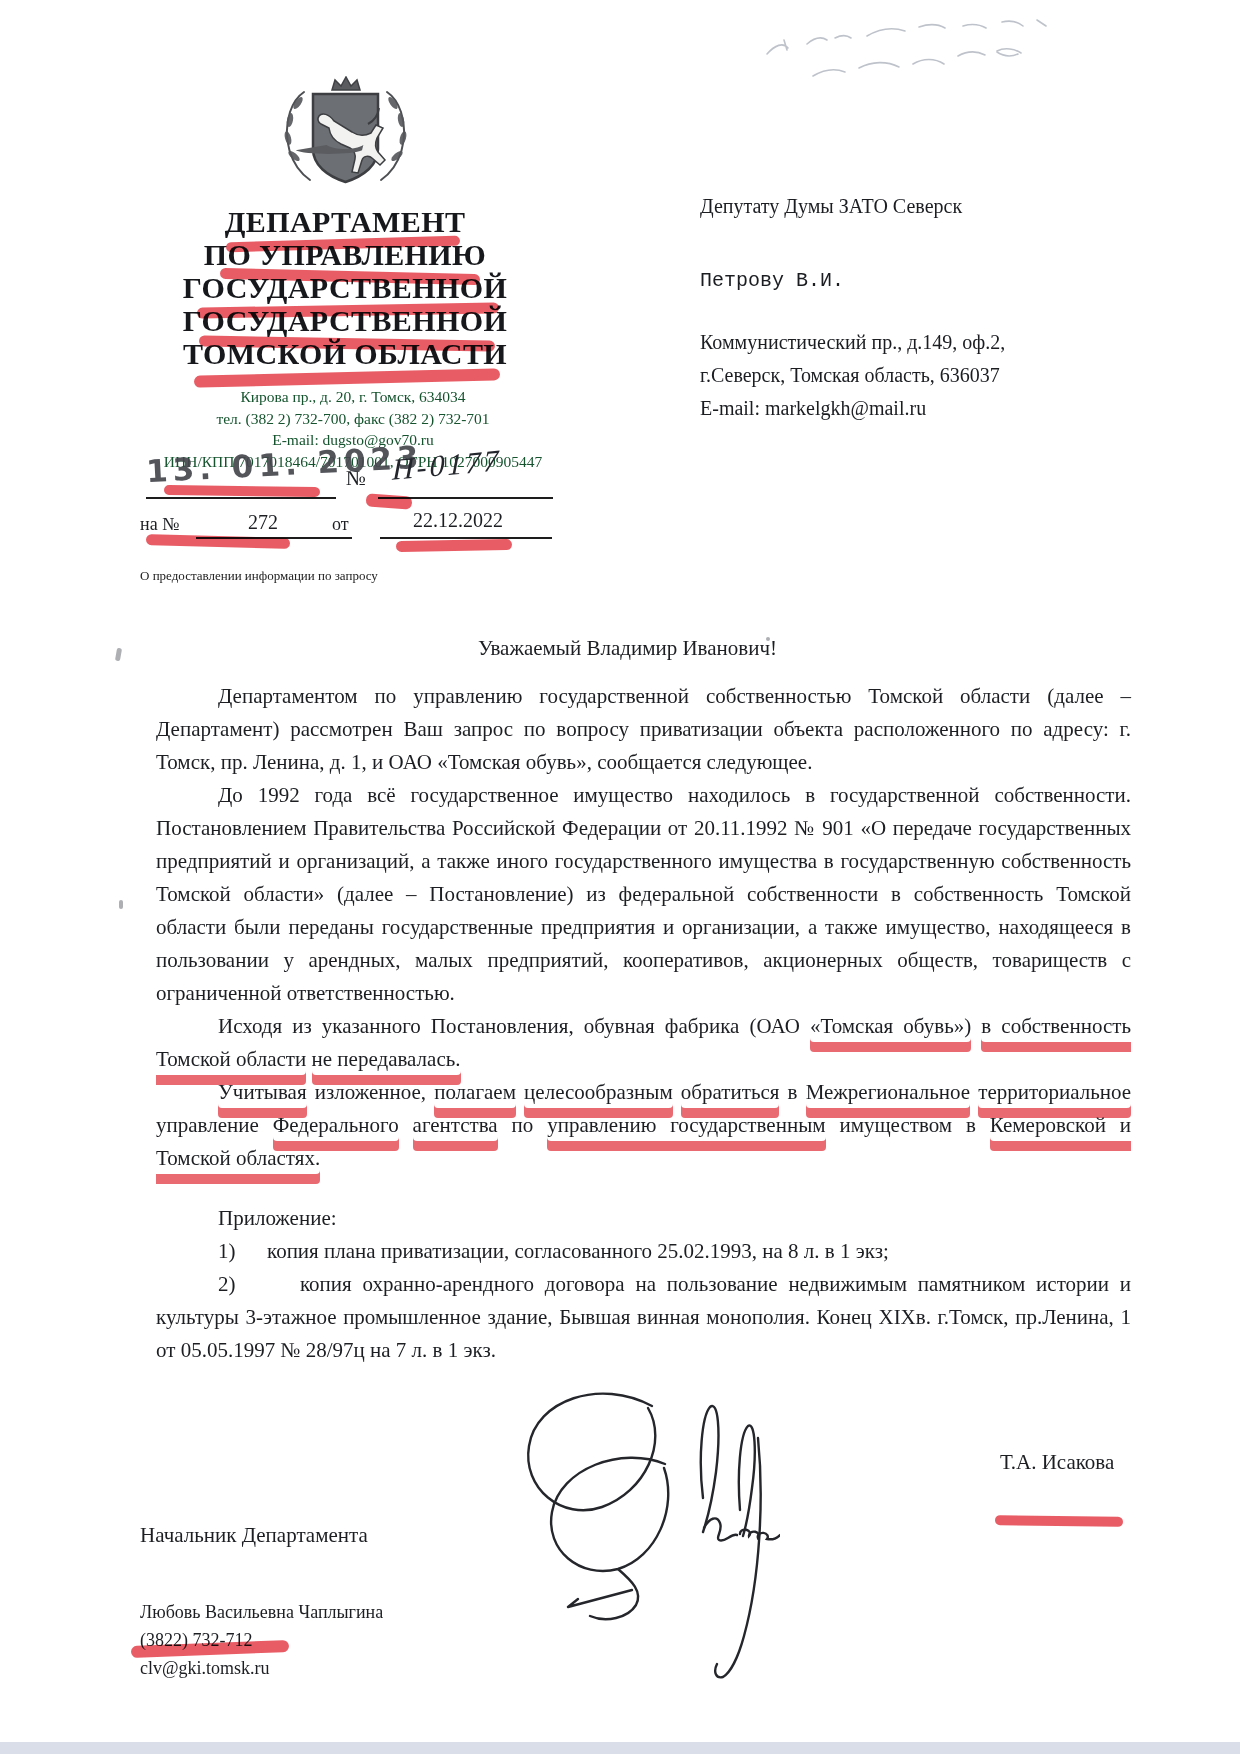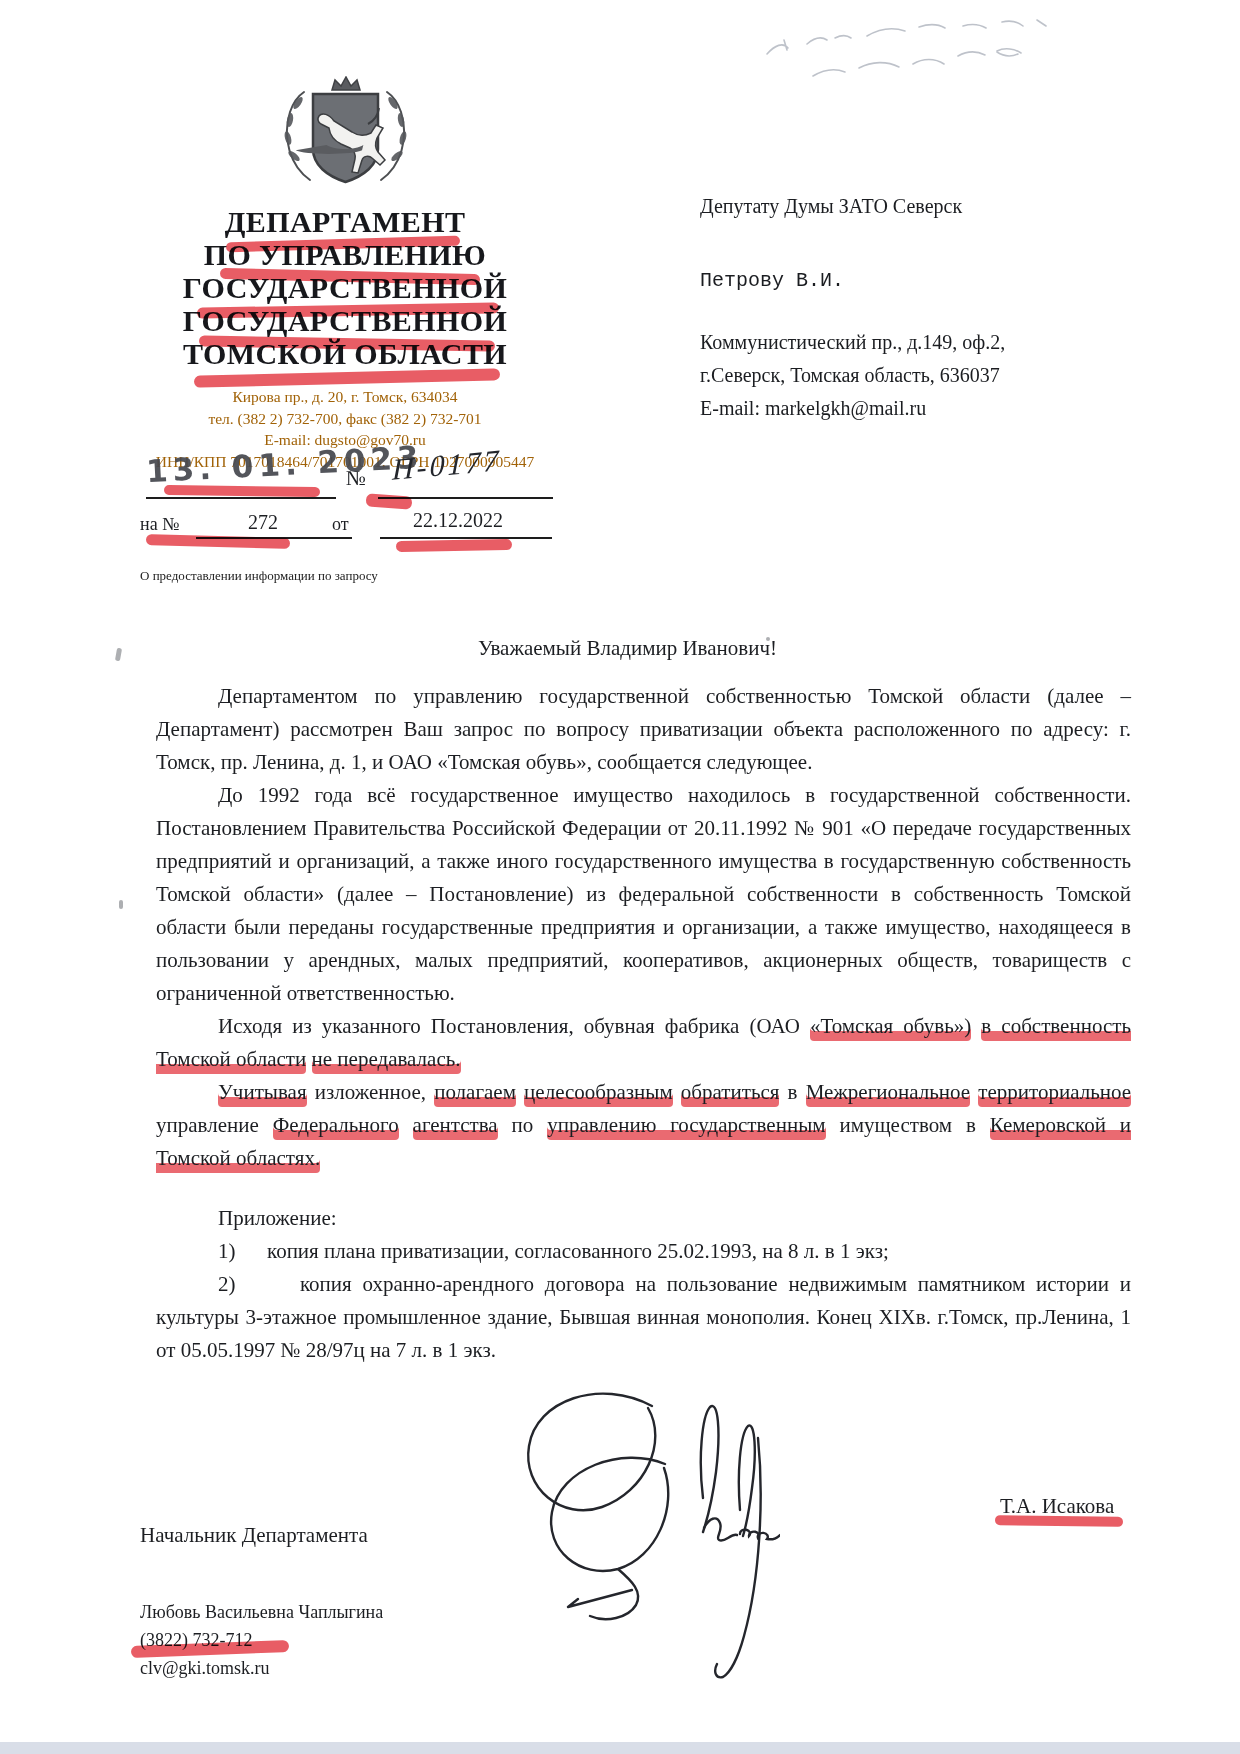--- a/index.html
+++ b/index.html
@@ -2,43 +2,43 @@
 <html><head>
 <meta charset="utf-8">
 <style>
   html,body{margin:0;padding:0;background:#888;}
   .page{position:relative;width:1240px;height:1754px;margin:0 auto;background:#ffffff;
         font-family:"Liberation Serif", serif;color:#1c1e22;overflow:hidden;}
   .abs{position:absolute;}
   
   .org-name{left:135px;top:205px;width:420px;text-align:center;font-weight:bold;
             font-size:30px;line-height:33px;letter-spacing:.4px;color:#17181c;}
-  .org-addr{left:135px;top:386px;width:420px;text-align:center;font-size:15.5px;line-height:21.5px;color:#a16207;}
+  .org-addr{left:143px;top:386px;width:420px;text-align:center;font-size:15.5px;line-height:21.5px;color:#14532d;}
   
   .stamp-date{left:146px;top:446px;font-family:"DejaVu Sans",sans-serif;font-weight:bold;
               font-size:31px;letter-spacing:5px;color:#45474e;opacity:.92;transform:rotate(-3deg);}
   .num-label{left:346px;top:466px;font-size:21px;}
   .num-value{left:392px;top:448px;font-size:30px;font-style:italic;letter-spacing:3px;
              color:#23262c;transform:rotate(-5deg) skewX(-6deg);}
   .bline{position:absolute;height:0;border-top:2px solid #1d1d1d;}
   .lbl{font-size:18px;} .val{font-size:20px;}
   .subject{left:140px;top:568px;font-size:13px;color:#222;}
   
   .rcp{font-size:20px;line-height:33px;color:#1b1d21;}
   
   .salutation{left:140px;top:636px;width:975px;text-align:center;font-size:21px;}
   .body-flow{left:156px;top:680px;width:975px;font-size:21px;line-height:33px;text-align:justify;}
   .body-flow p{margin:0;text-indent:62px;}
   .body-flow p.gap-top{margin-top:27px;}
-  .mk{box-shadow:inset 0 -10px rgba(226,48,58,.72);border-radius:4px;padding-bottom:3px;}
+  .mk{box-shadow:inset 0 -10px rgba(226,48,58,.72);border-radius:4px;padding-bottom:14px;}
   
   .rmark{position:absolute;background:rgba(226,48,58,.78);border-radius:6px;mix-blend-mode:multiply;}
   
   .sig-pos{left:140px;top:1498px;font-size:21px;margin-top:25px;}
-  .sig-name{left:1000px;top:1494px;font-size:21px;text-align:center;}
+  .sig-name{left:1000px;top:1450px;font-size:21px;text-align:center;}
   .executor{left:140px;top:1598px;font-size:18px;line-height:28px;}
   .speck{position:absolute;background:#6a6d72;opacity:.55;border-radius:2px;}
   .scan-band{left:0;top:1742px;width:1240px;height:12px;background:#d9dee8;}
   svg{display:block;}
 </style>
 </head>
 <body>
 
 <div class="page">
 

